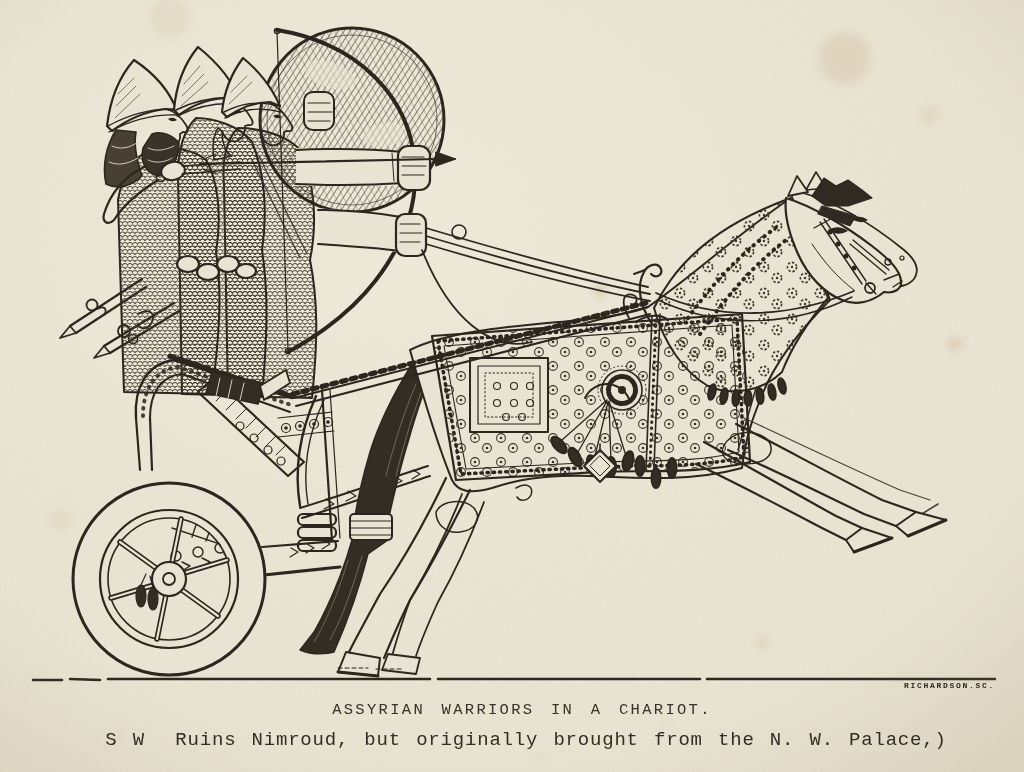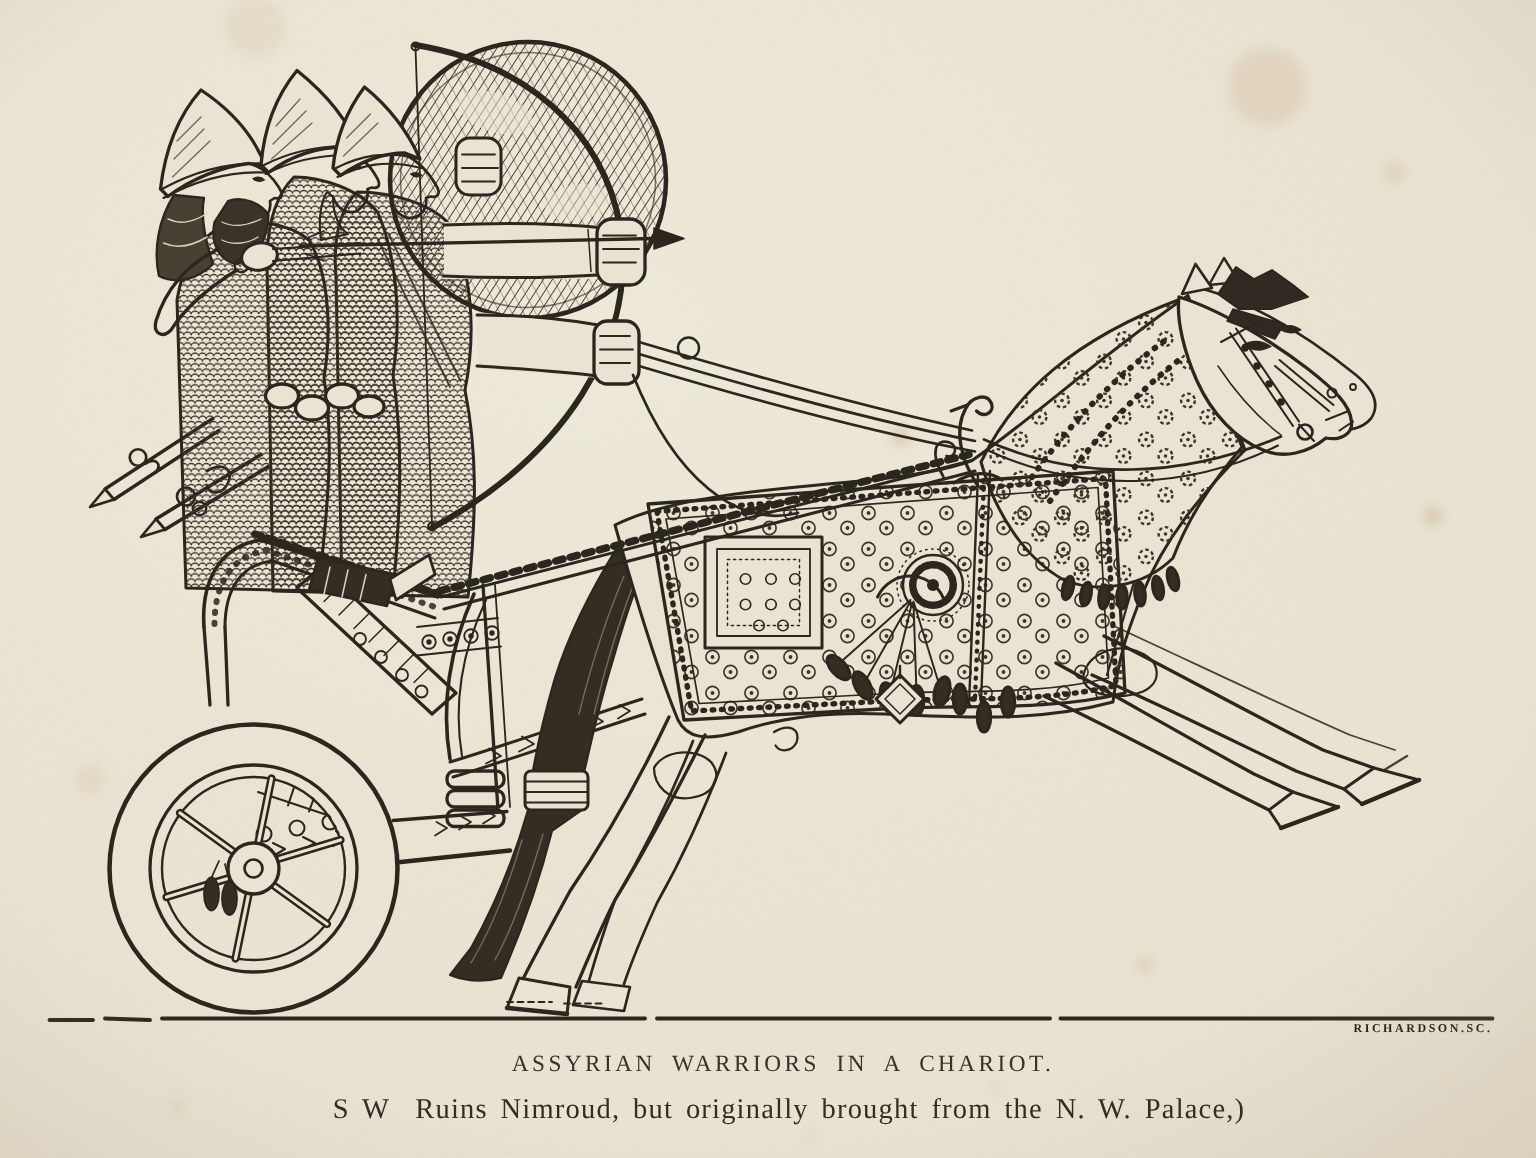--- a/index.html
+++ b/index.html
@@ -2,21 +2,21 @@
 <html><head>
 <meta charset="utf-8">
 <style>
   html,body{margin:0;padding:0;background:#cfc8b6;}
   .page{
     position:relative;
     width:1024px;height:772px;
     margin:0 auto;
     background:#86efac;
     overflow:hidden;
-    font-family:Liberation Serif, serif;
+    font-family:Liberation Mono, monospace;
     box-shadow:inset 0 0 90px rgba(120,100,60,.18);
   }
   .page svg{position:absolute;left:0;top:0;display:block;}
   .caption-title{
     position:absolute;left:0;top:701px;width:1024px;
     text-align:center;
     transform:translateX(10px);
     font-size:15.5px;letter-spacing:2.3px;word-spacing:5px;
     color:#37322a;
   }

